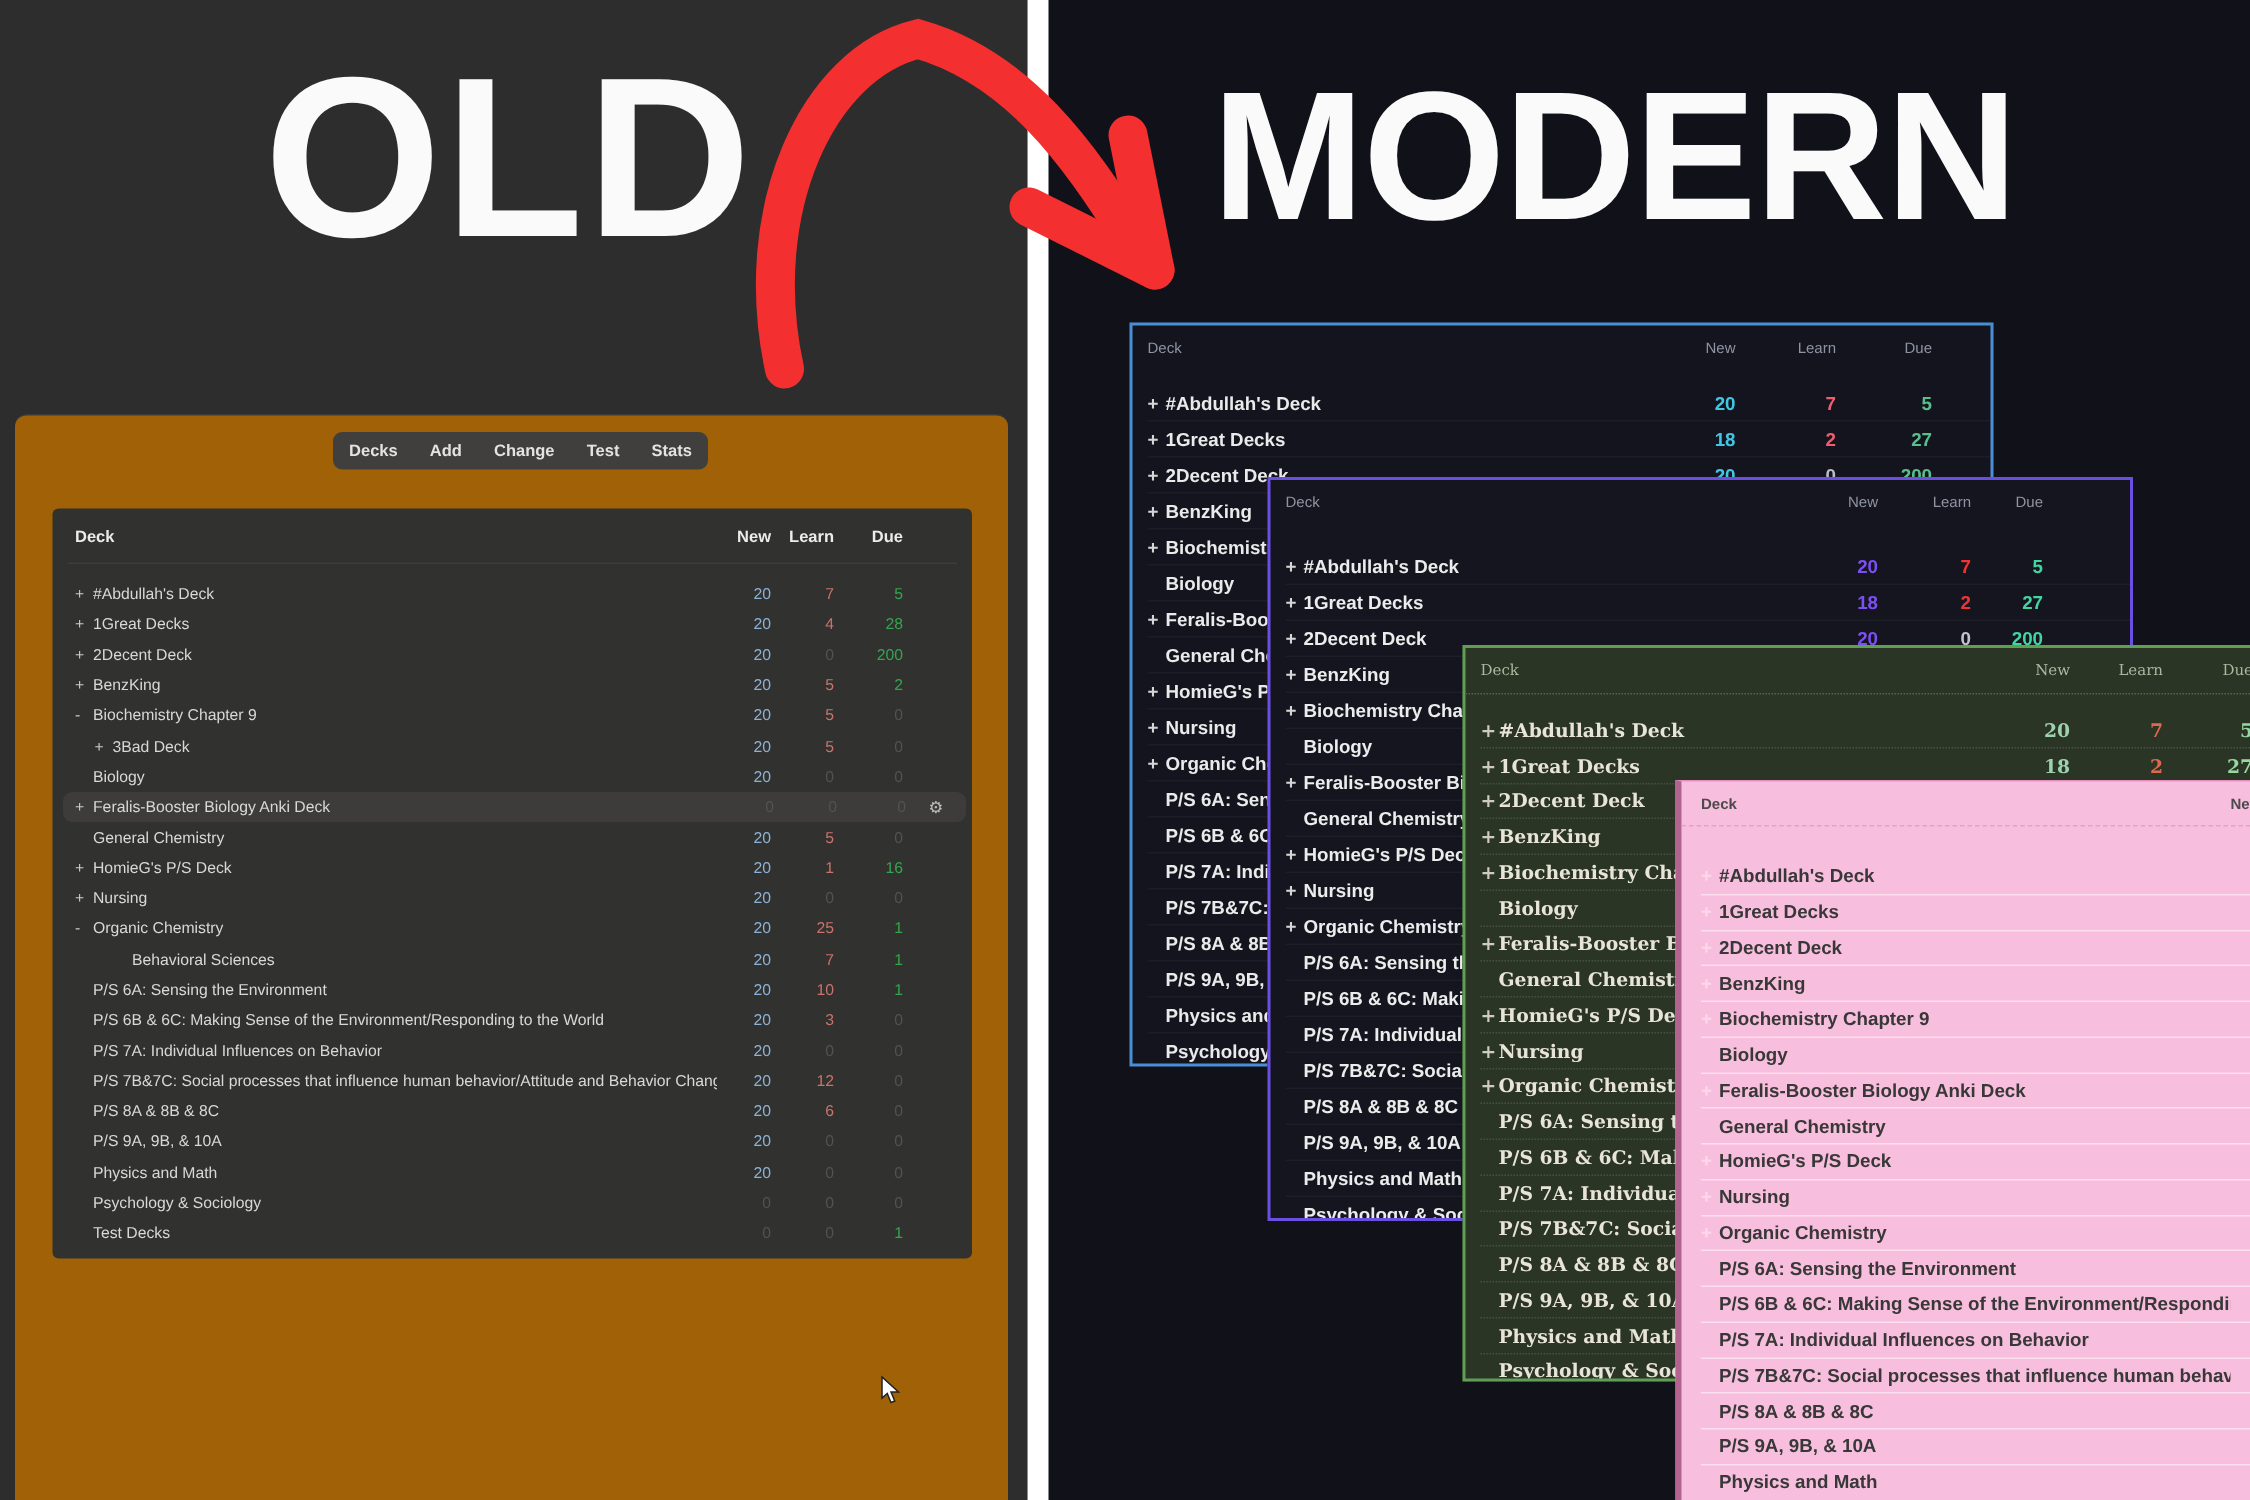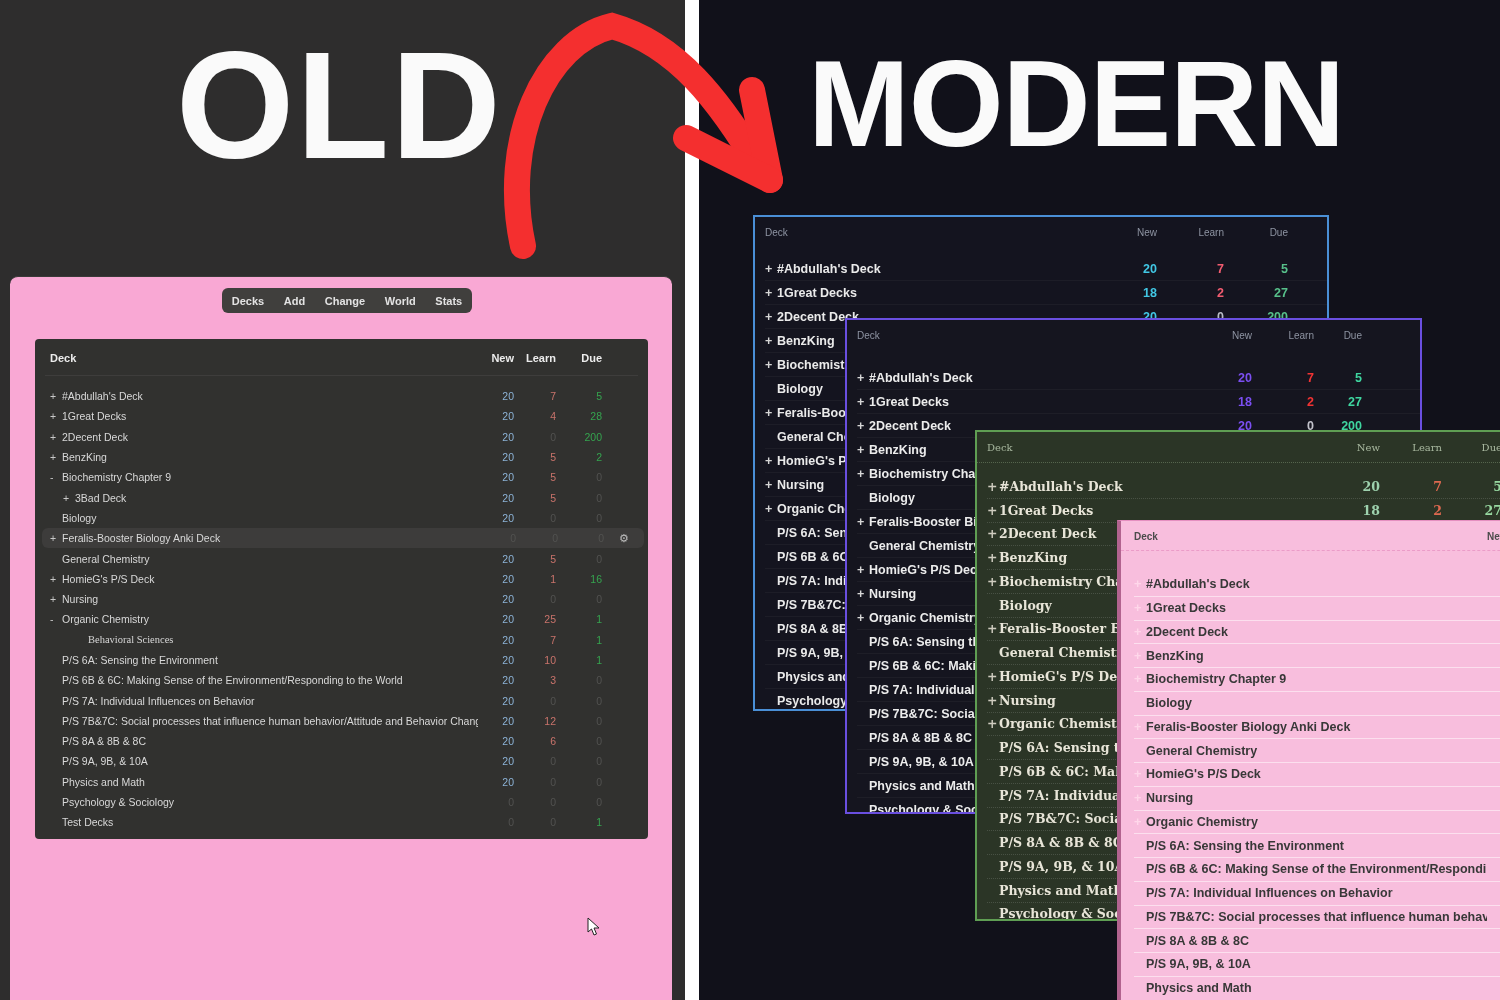--- a/index.html
+++ b/index.html
@@ -11,21 +11,21 @@
   .divider{position:absolute;left:685px;top:0;width:14px;height:1000px;background:#ffffff;z-index:6;}
   .right-half{position:absolute;left:699px;top:0;width:801px;height:1000px;background:#11111a;}
 
   .big-title{position:absolute;color:#fafafa;font-weight:700;letter-spacing:-2px;z-index:2;}
   .title-old{left:176px;top:18px;font-size:152px;letter-spacing:2px;}
   .title-modern{left:808px;top:34px;font-size:122px;letter-spacing:-1px;z-index:1;text-align:center;}
 
   .arrow-svg{position:absolute;left:470px;top:0px;z-index:7;pointer-events:none;}
 
   
-  .old-window{position:absolute;left:10px;top:276px;width:662px;height:724px;background:#f9a8d4;
+  .old-window{position:absolute;left:10px;top:276px;width:662px;height:724px;background:#a16207;
               border-radius:8px 8px 0 0;border-top:1px solid #3a3a38;z-index:2;}
   .tabbar{position:absolute;left:212px;top:11px;width:250px;height:25px;background:#403f3d;border-radius:6px;
           display:flex;justify-content:space-around;align-items:center;}
   .tabbar .item{font-size:11px;font-weight:700;color:#e3e3e3;cursor:default;}
   .old-table{position:absolute;left:25px;top:62px;width:613px;height:500px;background:#31312f;border-radius:4px;
              padding:0 0 0 0;}
   .o-hdr{display:grid;grid-template-columns:1fr 36px 42px 46px 40px;align-items:center;height:26px;
          padding:6px 6px 0 15px;font-size:11px;font-weight:700;color:#ececec;}
   .o-hdr span{text-align:right;}
   .o-hdr .h-deck{text-align:left;}
@@ -118,21 +118,21 @@
   <path d="M 53 246 C 30 140 75 42 142 26 C 206 44 250 100 292 172" fill="none" stroke="#f42f2f" stroke-width="26" stroke-linecap="round"></path>
   <path d="M 300 180 L 282 90" fill="none" stroke="#f42f2f" stroke-width="26" stroke-linecap="round"></path>
   <path d="M 300 180 L 216 138" fill="none" stroke="#f42f2f" stroke-width="26" stroke-linecap="round"></path>
 </svg>
 
 <div class="old-window">
   <div class="tabbar">
       <span class="item">Decks</span>
       <span class="item">Add</span>
       <span class="item">Change</span>
-      <span class="item">World</span>
+      <span class="item">Test</span>
       <span class="item">Stats</span>
     </div>
   <div class="old-table">
     <div class="o-hdr">
       <span class="h-deck">Deck</span>
       <span>New</span>
       <span>Learn</span>
       <span>Due</span>
       <span></span>
     </div>
@@ -252,21 +252,21 @@
           <span class="namecell">
             <span class="prefix">-</span>
             <span>Organic Chemistry</span>
           </span>
           <span class="num new">20</span>
           <span class="num learn">25</span>
           <span class="num due">1</span>
           <span class="sp"></span>
         </div>
         <div class="o-row">
-          <span class="namecell" style="padding-left: 26px; font-family: Liberation Serif, serif;">
+          <span class="namecell" style="padding-left: 26px;">
             <span class="prefix"></span>
             <span>Behavioral Sciences</span>
           </span>
           <span class="num new">20</span>
           <span class="num learn">7</span>
           <span class="num due">1</span>
           <span class="sp"></span>
         </div>
         <div class="o-row">
           <span class="namecell">

